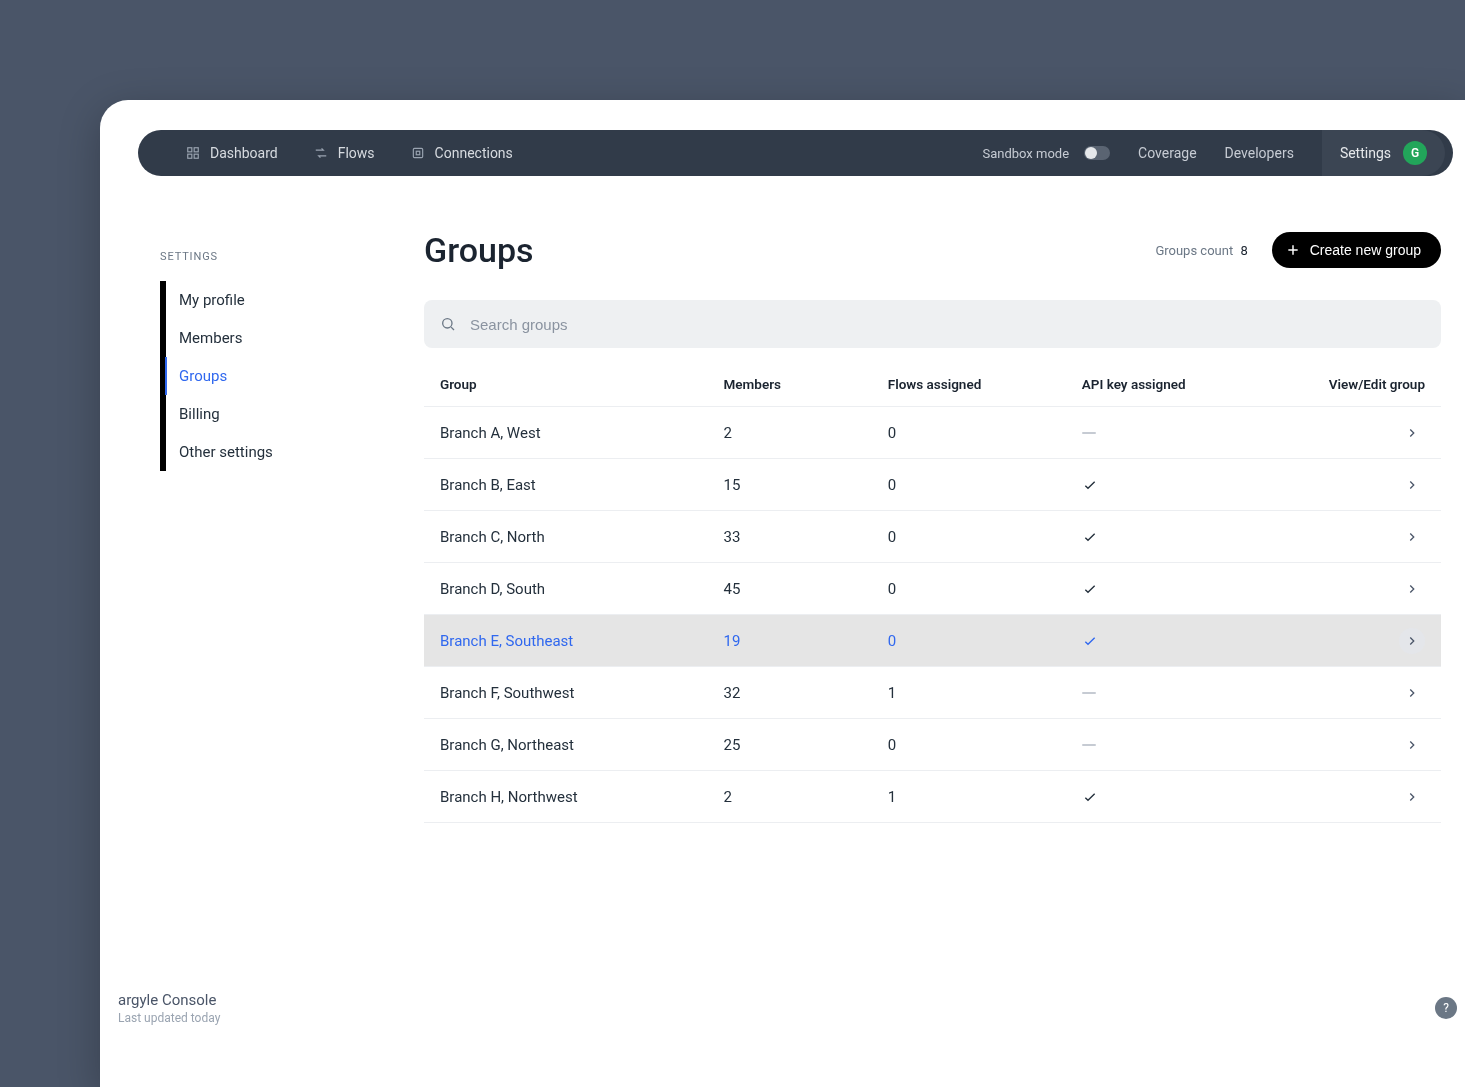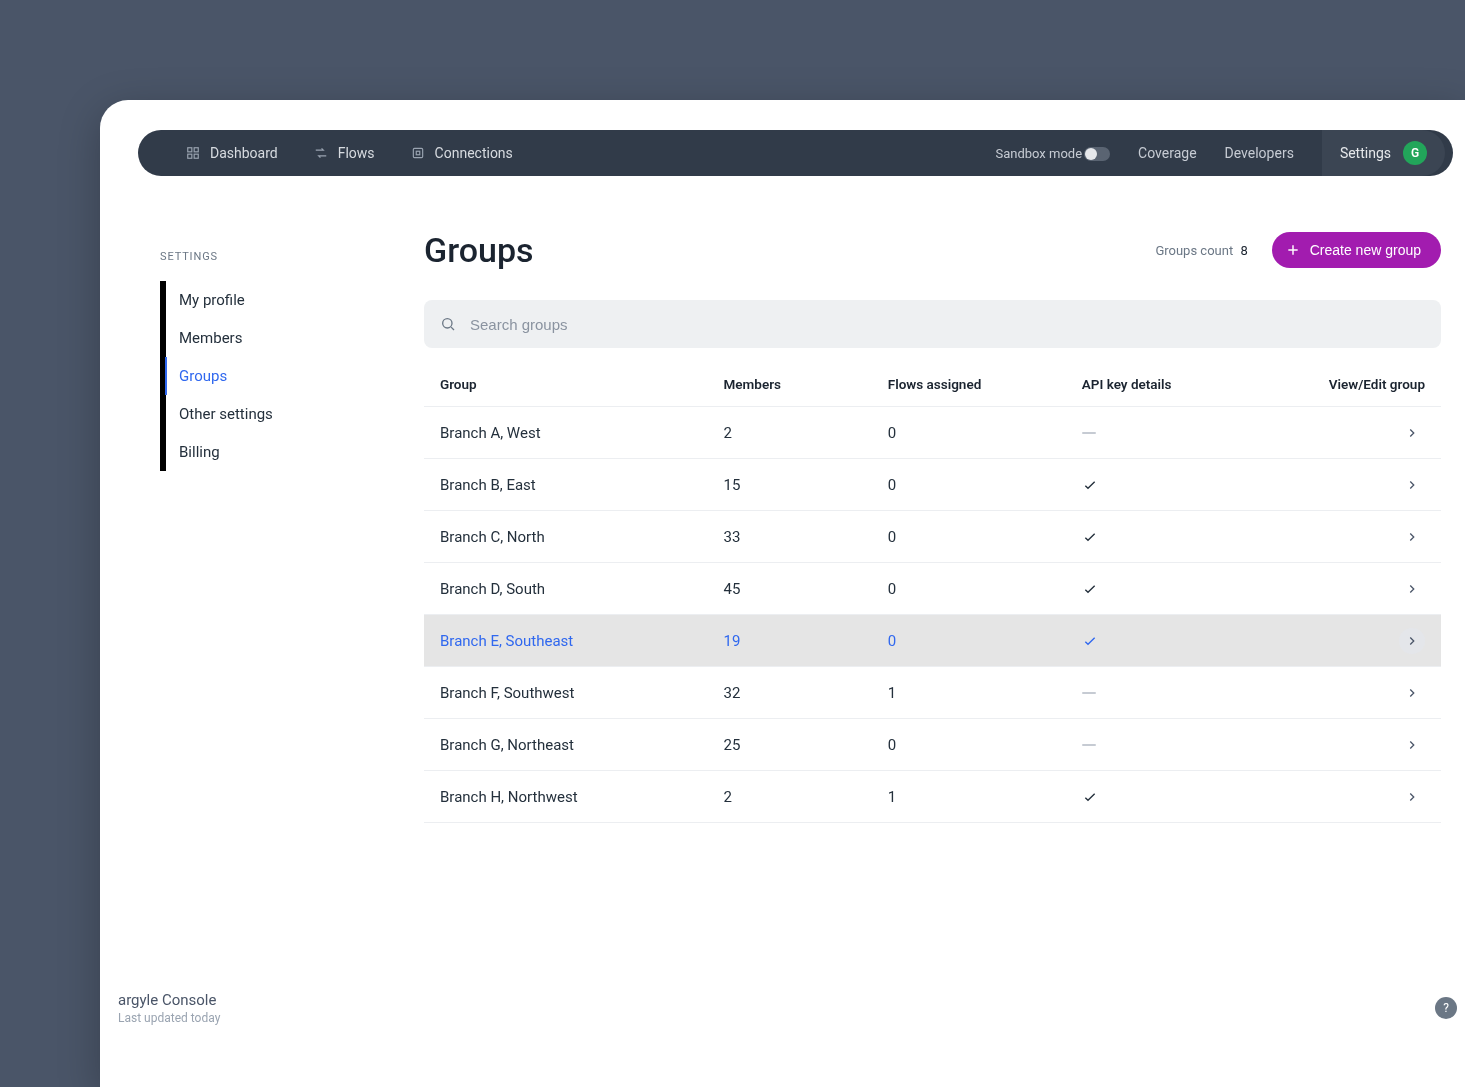--- a/index.html
+++ b/index.html
@@ -55,22 +55,22 @@
   }
   .nav-right {
     margin-left: auto;
     display: flex;
     align-items: center;
     gap: 28px;
     padding-right: 8px;
   }
   .sandbox {
     display: flex;
-    align-items: flex-end;
-    gap: 2px;
+    align-items: flex-start;
+    gap: 15px;
     color: #c6cbd3;
     font-size: 13px;
   }
   .toggle {
     width: 26px; height: 14px;
     background: #5a6472;
     border-radius: 8px;
     position: relative;
     cursor: pointer;
   }
@@ -156,21 +156,21 @@
     display: flex;
     align-items: center;
     gap: 24px;
   }
   .groups-count {
     font-size: 13px;
     color: #6b7785;
   }
   .groups-count .num { color: #1b2430; margin-left: 4px; }
   .btn-primary {
-    background: #a21caf;
+    background: #000000;
     color: #fff;
     border: none;
     border-radius: 20px;
     height: 36px;
     padding: 0 20px 0 14px;
     font-size: 14px;
     font-weight: 500;
     display: flex;
     align-items: center;
     gap: 10px;
@@ -329,22 +329,22 @@
       </div>
     </div>
   </div>
 
   <div class="sidebar">
     <div class="sidebar-title">SETTINGS</div>
     <div class="sidebar-list" id="sidebar-list">
         <div class="sidebar-item"><span>My profile</span></div>
         <div class="sidebar-item"><span>Members</span></div>
         <div class="sidebar-item active"><span>Groups</span></div>
+        <div class="sidebar-item"><span>Billing</span></div>
         <div class="sidebar-item"><span>Other settings</span></div>
-        <div class="sidebar-item"><span>Billing</span></div>
       </div>
   </div>
 
   <div class="main">
     <div class="page-header">
       <h1 class="page-title">Groups</h1>
       <div class="header-right">
         <div class="groups-count">
           <span>Groups count</span>
           <span class="num">8</span>
@@ -368,21 +368,21 @@
           </svg>
       </span>
       <input type="text" placeholder="Search groups" style="">
     </div>
 
     <div class="table">
       <div class="thead">
         <div class="th">Group</div>
         <div class="th">Members</div>
         <div class="th">Flows assigned</div>
-        <div class="th">API key details</div>
+        <div class="th">API key assigned</div>
         <div class="th last">View/Edit group</div>
       </div>
       <div id="tbody">
           <div class="trow">
             <div class="cell">Branch A, West</div>
             <div class="cell">2</div>
             <div class="cell">0</div>
             <div class="cell api">
               <span class="dash"></span>
             </div>

